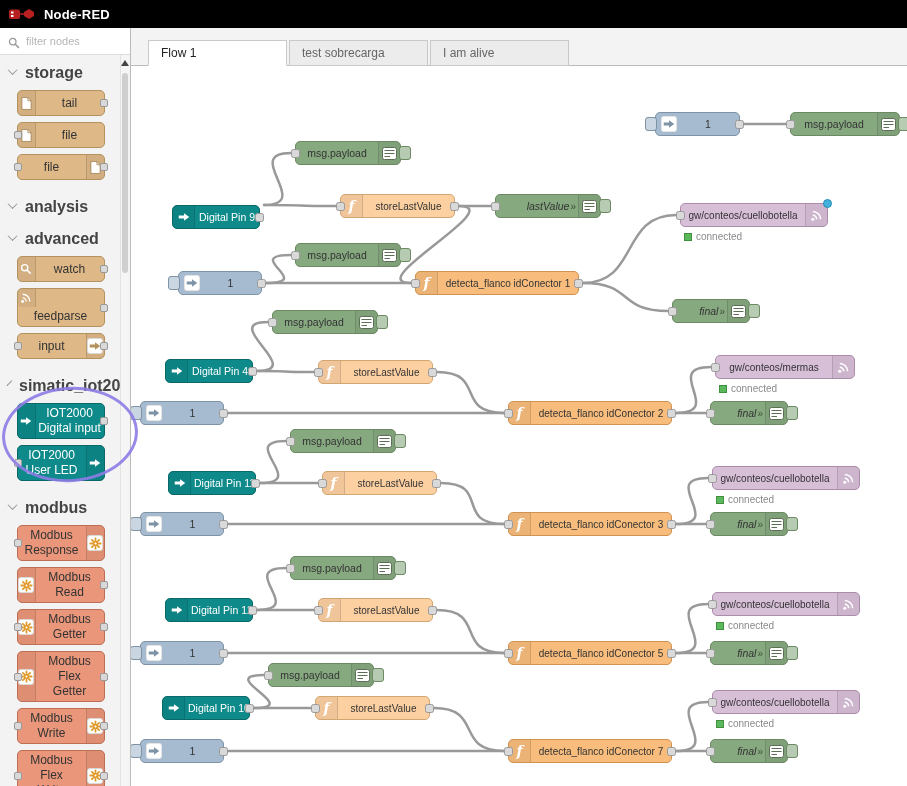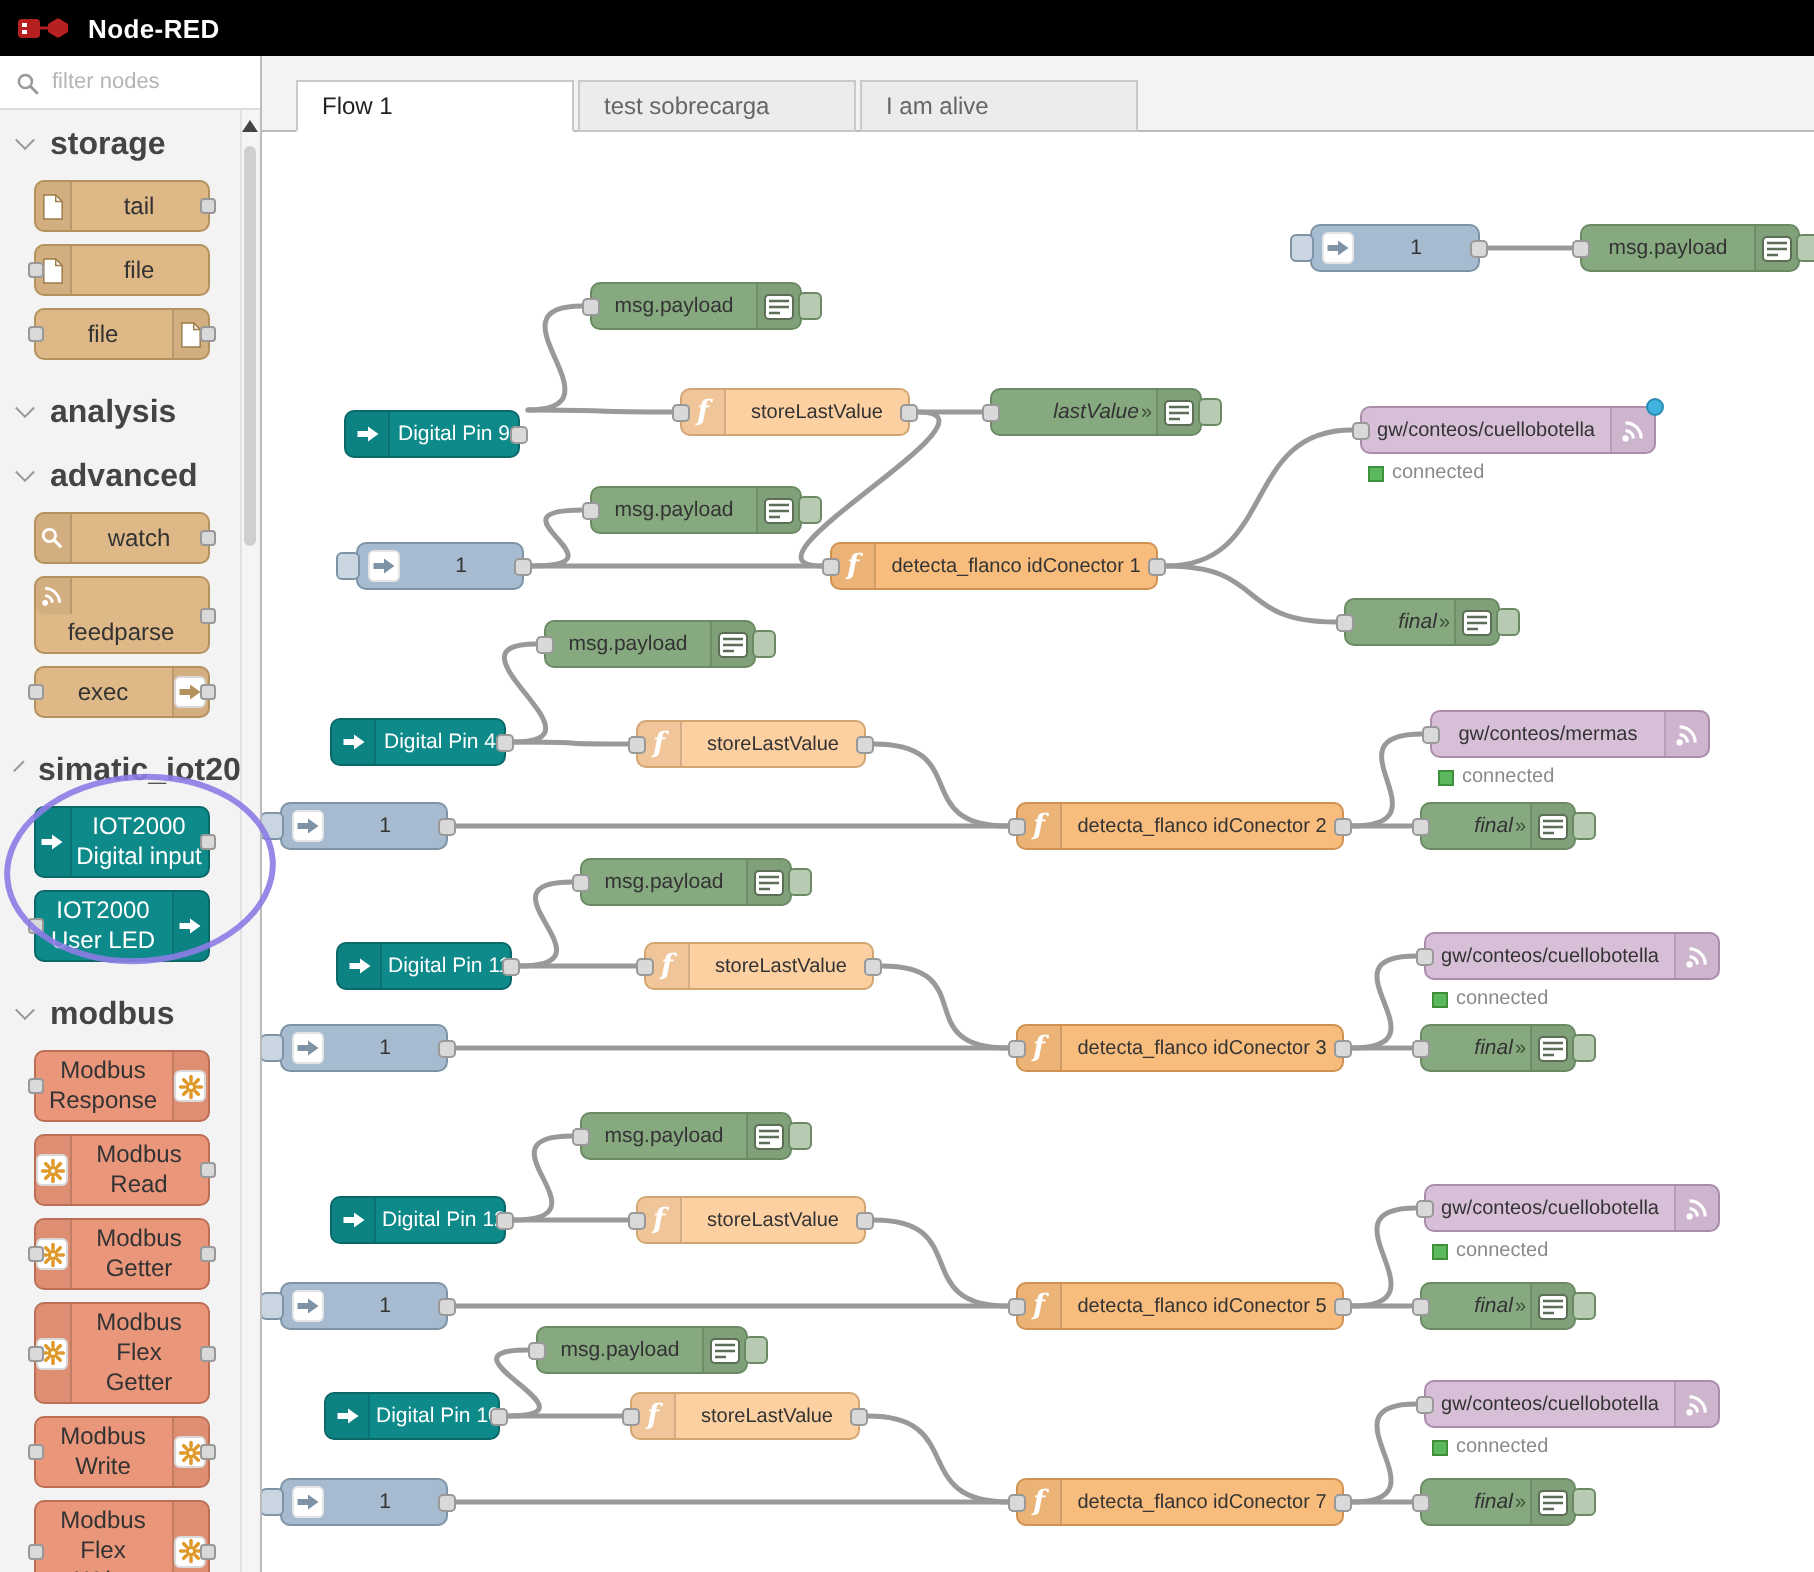--- a/index.html
+++ b/index.html
@@ -195,21 +195,21 @@
                 <svg width="12" height="12" viewBox="0 0 14 14">
                   <circle cx="3" cy="11" r="1.7" fill="#fff"></circle>
                   <path d="M3 6.8 A4.2 4.2 0 0 1 7.2 11 M3 2.6 A8.4 8.4 0 0 1 11.4 11" stroke="#fff" stroke-width="1.6" fill="none"></path>
                 </svg>
               </span>
             </span>
             <span class="plabel">feedparse</span>
             <span class="pport r"></span>
           </div>
           <div class="p-item" style="background: rgb(222, 184, 135); border-color: rgb(179, 146, 94);">
-            <span class="plabel">exec</span>
+            <span class="plabel">input</span>
             <span class="pstrip right">
               <span class="icon-box">
                 <svg width="12" height="12" viewBox="0 0 16 16">
                   <path d="M1 6 H8 V3 L15 8 L8 13 V10 H1 Z" fill="#b3925e"></path>
                 </svg>
               </span>
             </span>
             <span class="pport l"></span>
             <span class="pport r"></span>
           </div>

